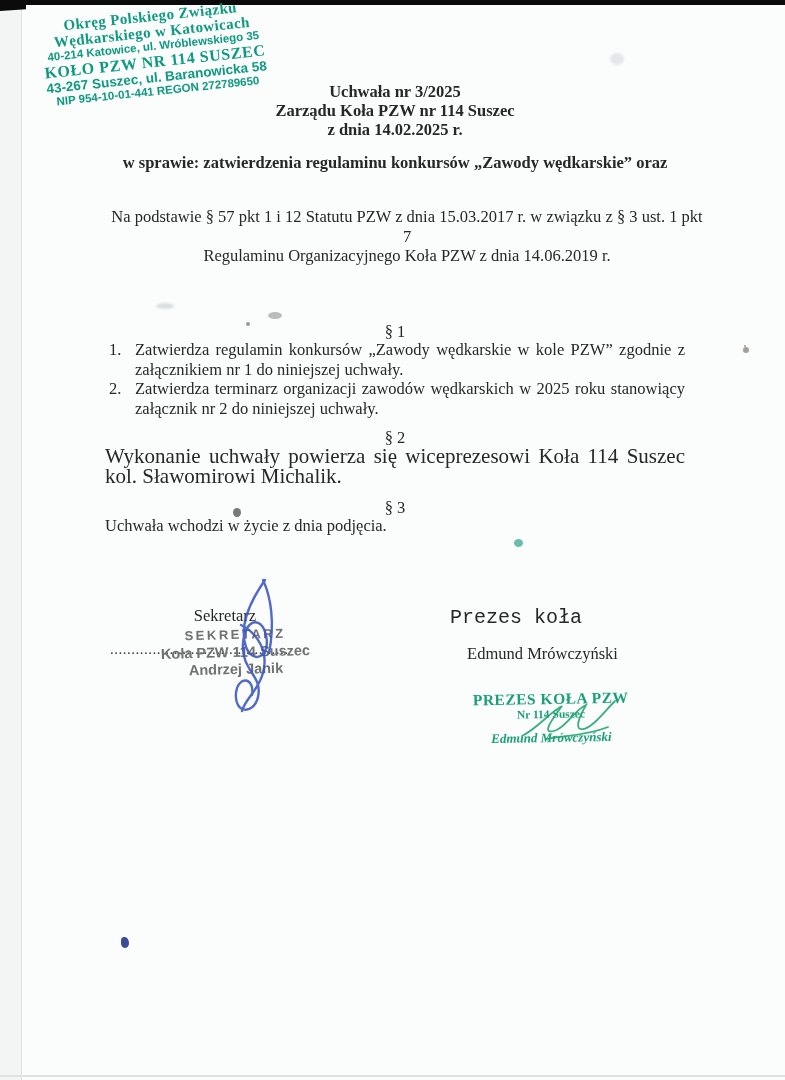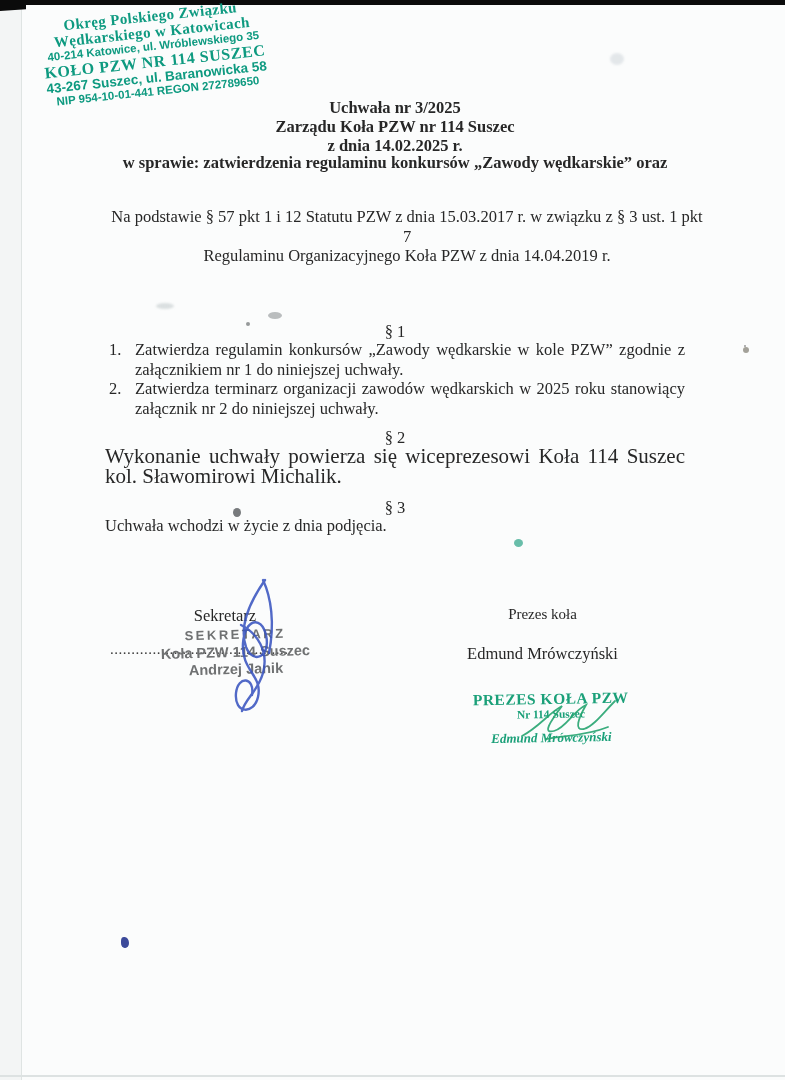--- a/index.html
+++ b/index.html
@@ -20,21 +20,21 @@
   .hstamp { position:absolute; left:28px; top:8px; width:252px; text-align:center;
     color:#0e9a80; transform:rotate(-6deg); transform-origin:center; }
   .hs1,.hs2 { font:700 15px/16px "Liberation Serif", serif; letter-spacing:.4px; }
   .hs3 { font:700 11.5px/13px "Liberation Sans", sans-serif; }
   .hs4 { font:700 16px/17px "Liberation Serif", serif; letter-spacing:.6px; }
   .hs5 { font:700 13.5px/15px "Liberation Sans", sans-serif; }
   .hs6 { font:700 11.5px/13px "Liberation Sans", sans-serif; }
 
   
   .title-block { position:absolute; left:105px; top:82px; width:580px; text-align:center;
-    font-weight:bold; font-size:16.5px; line-height:19px;margin-top:16px; }
+    font-weight:bold; font-size:16.5px; line-height:19px; }
   .subject-block { position:absolute; left:95px; top:153px; width:600px; text-align:center;
     font-weight:bold; font-size:16.5px; line-height:20px; }
   .basis-block { position:absolute; left:95px; top:207px; width:600px; text-align:center;
     font-size:16.5px; line-height:19.5px;margin-left:12px; }
   .preamble-block { position:absolute; left:105px; top:259px; width:580px; text-align:center;
     font-size:16.5px; line-height:19px; }
   .sec-head { position:absolute; left:105px; width:580px; text-align:center; font-size:16.5px; }
   .sec1-head { top:322px; } .sec2-head { top:428px; } .sec3-head { top:498px; }
   .list { position:absolute; left:107px; top:340px; width:578px; }
   .item { position:relative; padding-left:28px; font-size:16.5px; line-height:19.5px; }
@@ -47,21 +47,21 @@
   
   .sig-left-role  { position:absolute; left:135px; top:606px; width:180px; text-align:center; font-size:16.5px; }
   .sig-left-dots  { position:absolute; left:110px; top:641px; width:200px; font-size:15px;
     letter-spacing:.5px; color:#3c3c3c; white-space:nowrap; overflow:hidden; }
   .sekretarz-stamp { position:absolute; left:138px; top:626px; width:195px; text-align:center;
     color:#6f7172; font-family:"Liberation Sans", sans-serif; transform:rotate(-1.5deg); }
   .sk1 { font-size:13px; line-height:17px; font-weight:700; letter-spacing:2.5px; }
   .sk2 { font-size:14.5px; line-height:18px; font-weight:700; }
   .sk3 { font-size:14.5px; line-height:16px; font-weight:700; }
 
-  .sig-right-role { position:absolute; left:450px; top:606px; width:185px; text-align:center; font-size:15px; }
+  .sig-right-role { position:absolute; left:450px; top:606px; width:185px; text-align:left; font-size:20px;font-family:Liberation Mono, monospace; }
   .sig-right-name { position:absolute; left:450px; top:644px; width:185px; text-align:center; font-size:16.5px; }
   .prezes-stamp { position:absolute; left:468px; top:690px; width:166px; text-align:center;
     color:#1ba079; transform:rotate(-1deg); }
   .pz1 { font:700 15.5px/18px "Liberation Serif", serif; letter-spacing:.5px; }
   .pz2 { font:700 11.5px/13px "Liberation Serif", serif; }
   .pz3 { font:italic 700 13px/14px "Liberation Serif", serif; margin-top:10px; }
 
   .sig-blue  { position:absolute; left:205px; top:575px; width:100px; height:145px; }
   .sig-green { position:absolute; left:518px; top:698px; width:100px; height:45px; }
 
@@ -101,21 +101,21 @@
     <div>Zarządu Koła PZW nr 114 Suszec</div>
     <div>z dnia 14.02.2025 r.</div>
   </div>
 
   <div class="subject-block">
     <div>w sprawie: zatwierdzenia regulaminu konkursów „Zawody wędkarskie” oraz</div>
   </div>
 
   <div class="basis-block">
     <div>Na podstawie § 57 pkt 1 i 12 Statutu PZW z dnia 15.03.2017 r. w związku z § 3 ust. 1 pkt 7</div>
-    <div>Regulaminu Organizacyjnego Koła PZW z dnia 14.04.2019 r.</div>
+    <div>Regulaminu Organizacyjnego Koła PZW z dnia 14.06.2019 r.</div>
   </div>
 
 
   <div class="sec-head sec1-head">§ 1</div>
   <div class="list">
     <div class="item">
       <span class="num">1.</span>
       <span class="txt">Zatwierdza regulamin konkursów „Zawody wędkarskie w kole PZW” zgodnie z załącznikiem nr 1 do niniejszej uchwały.</span>
     </div>
     <div class="item">

